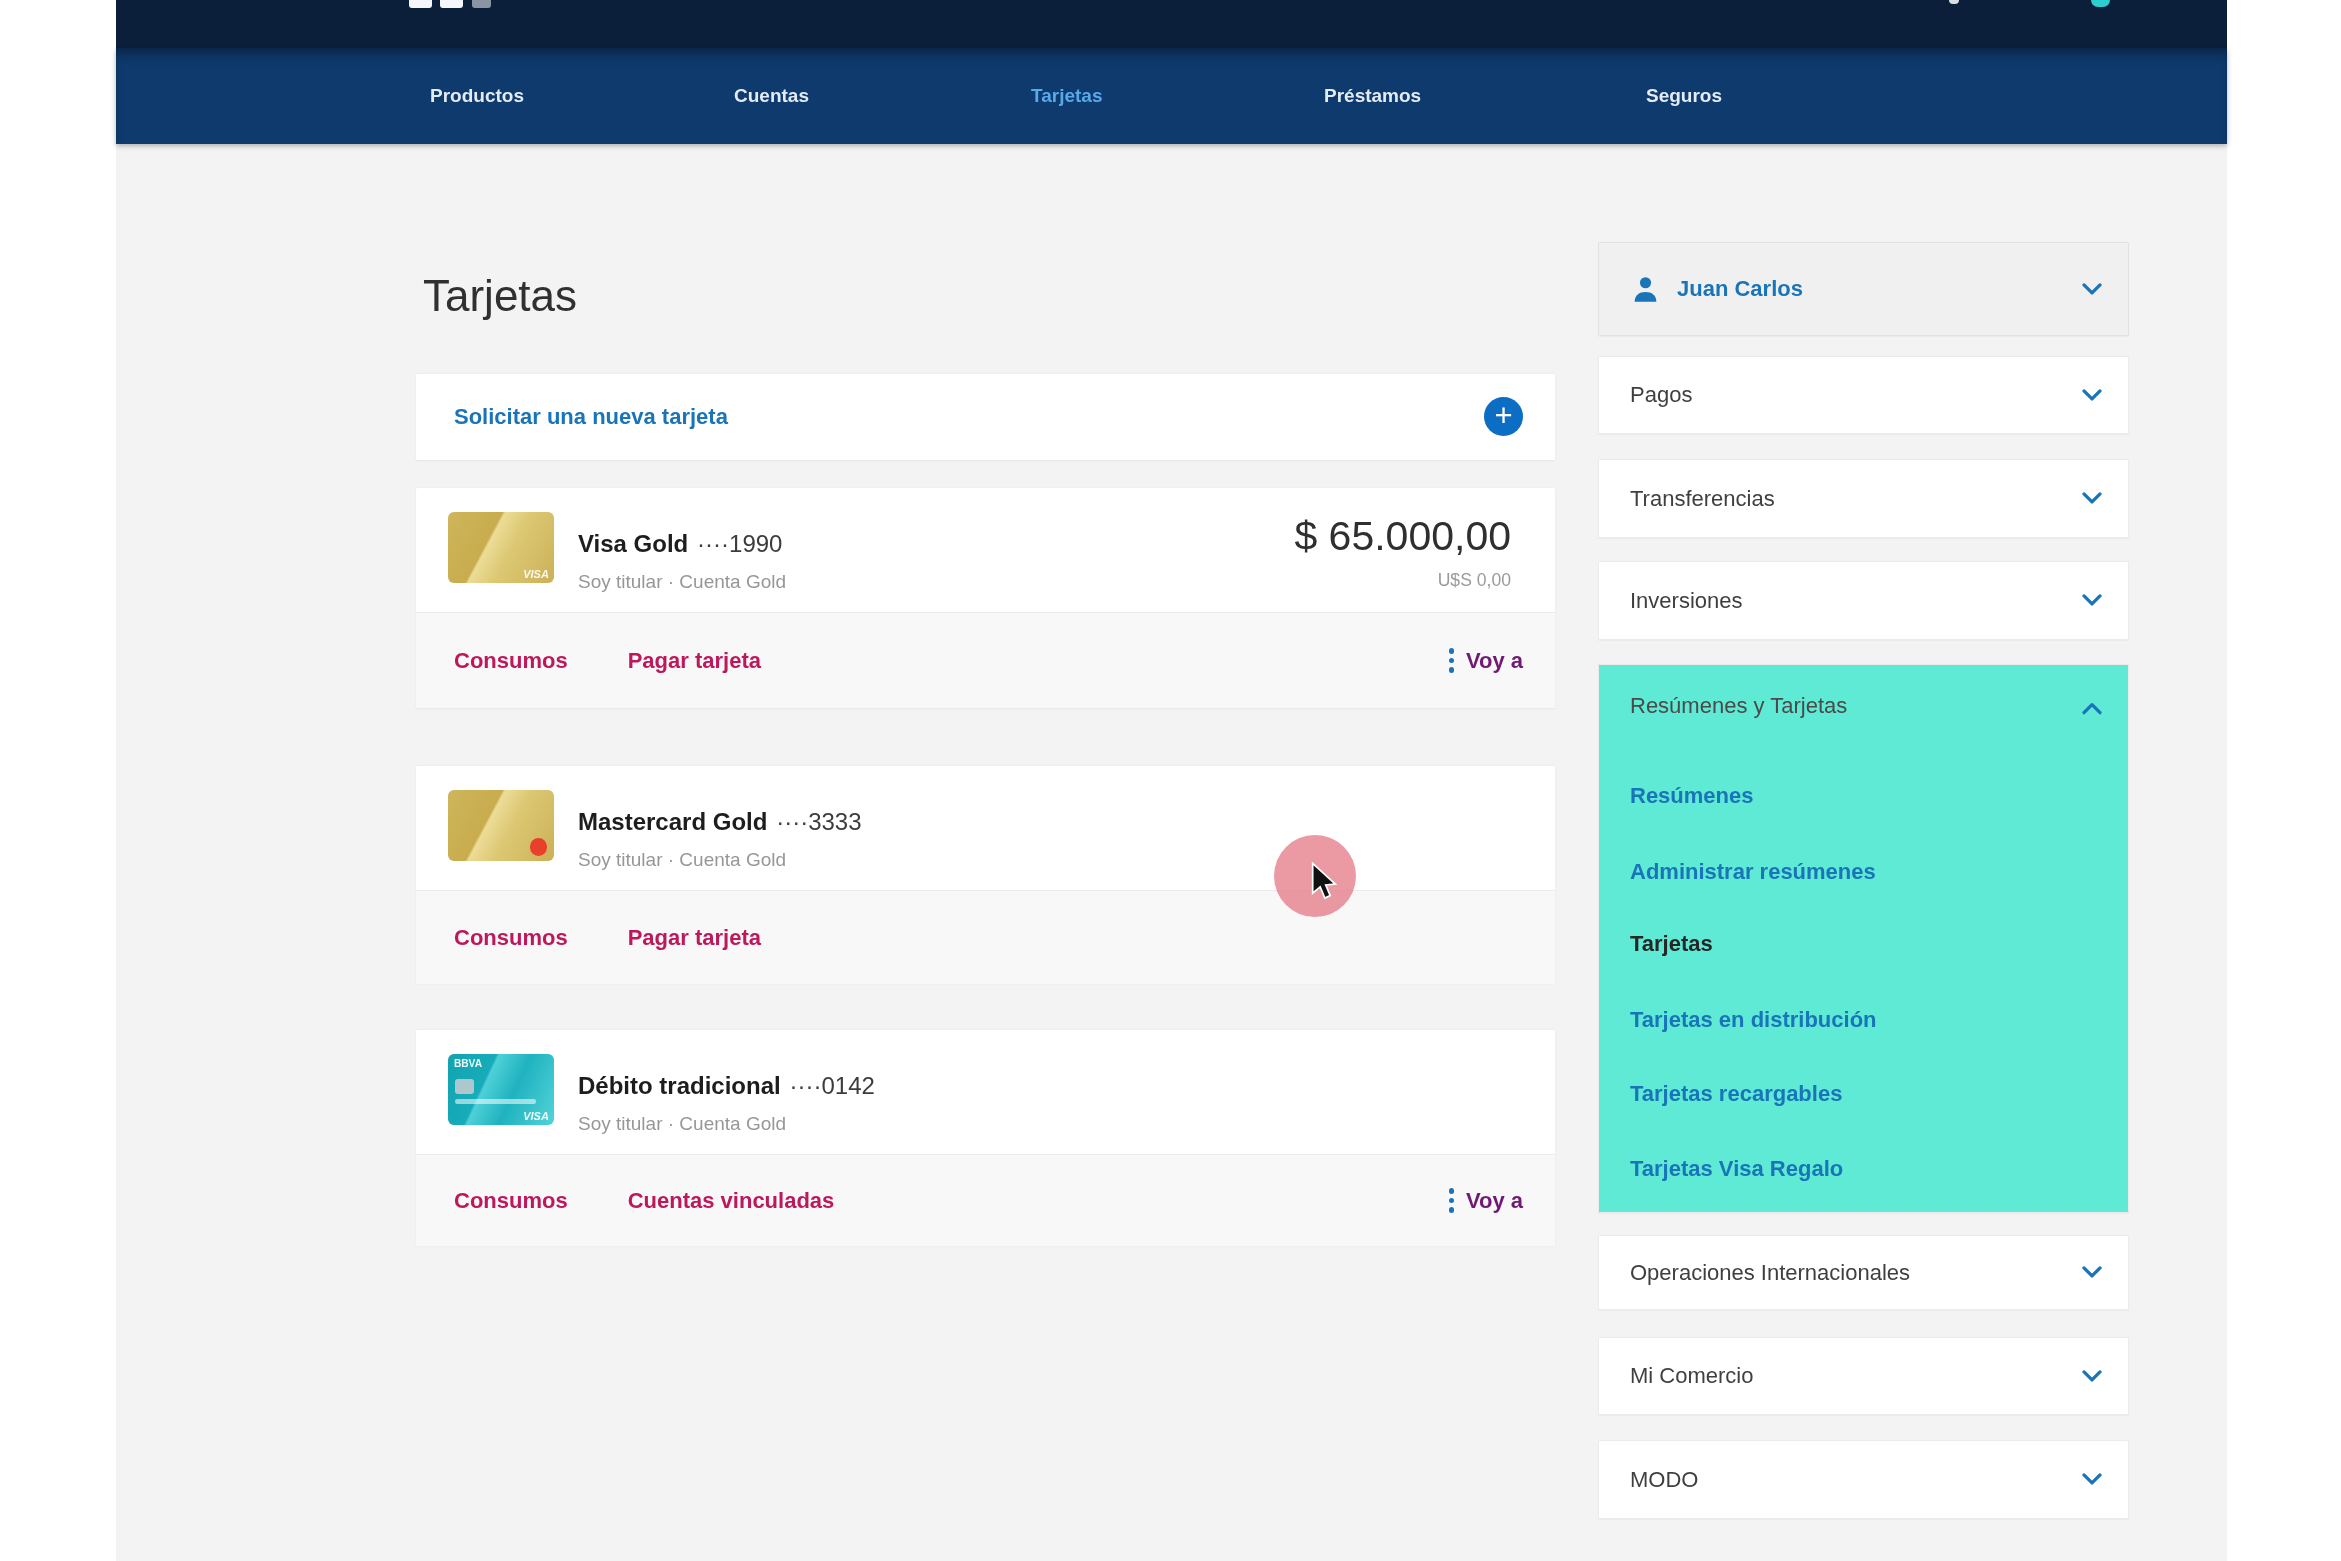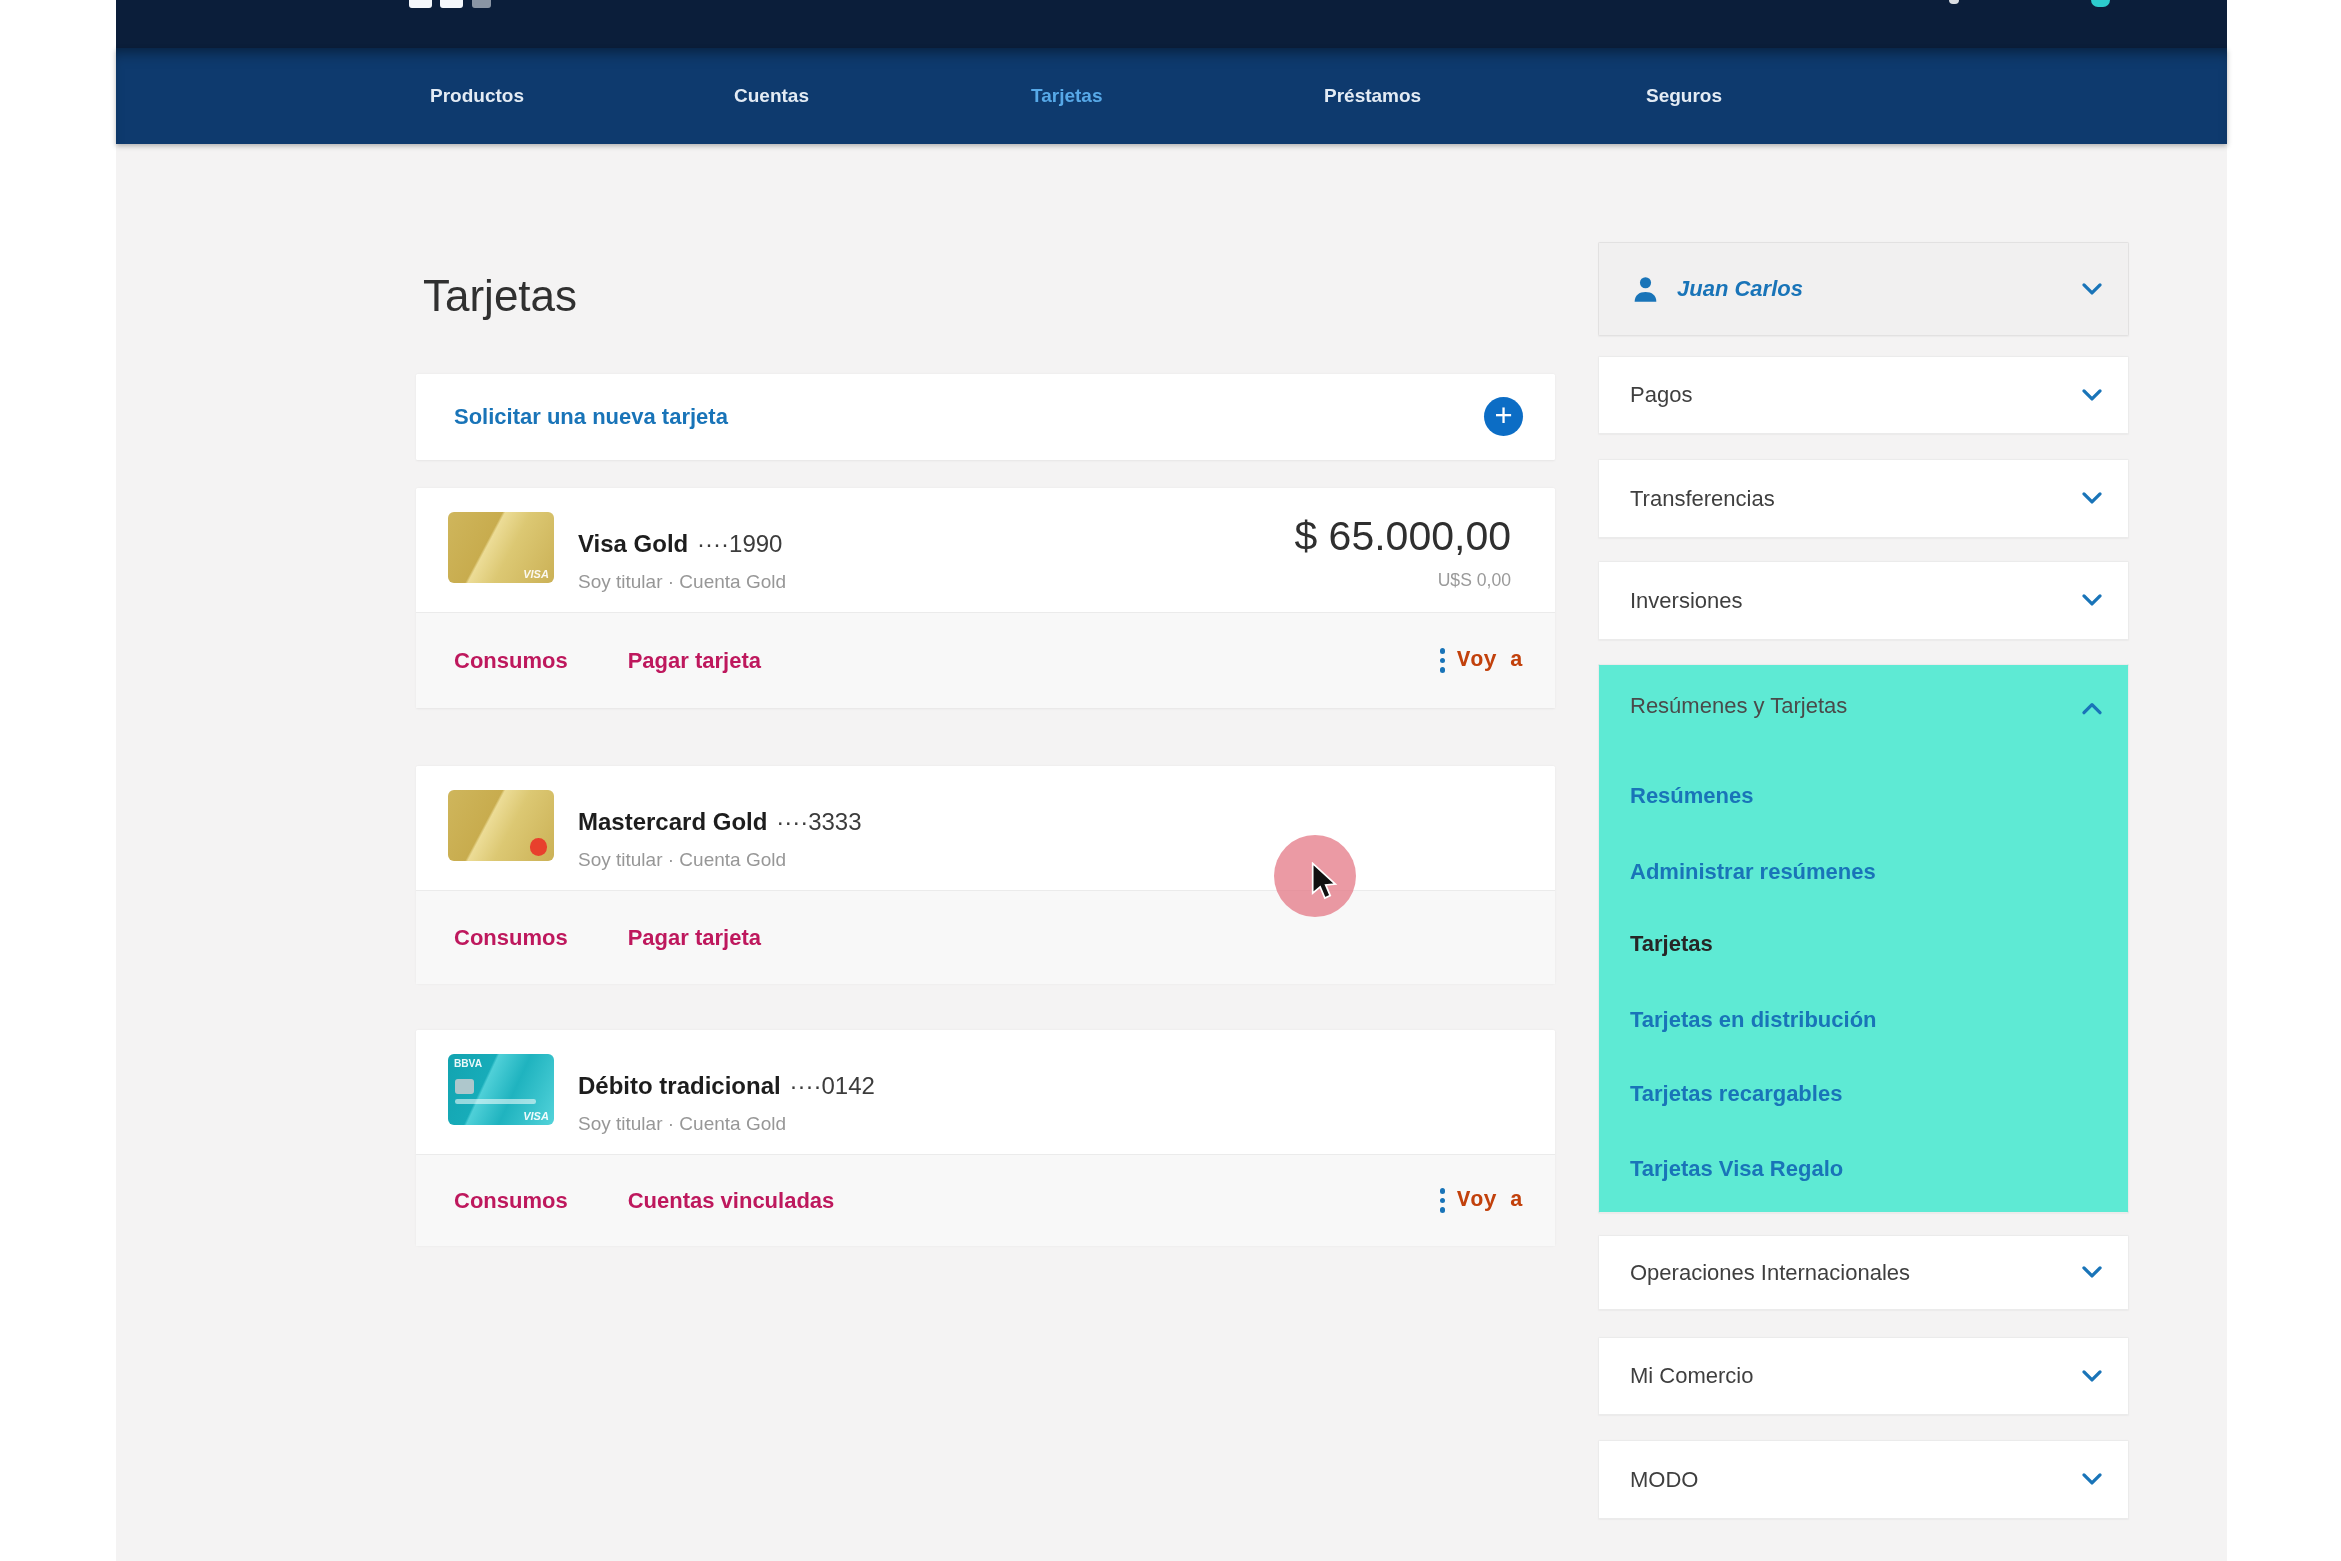--- a/index.html
+++ b/index.html
@@ -31,21 +31,21 @@
   .plus-btn::before{content:"+";position:absolute;left:0;top:0;width:39px;height:39px;line-height:37px;text-align:center;color:#fff;font-size:31px;font-weight:400;}
 
   .cardblock{position:absolute;left:416px;width:1139px;background:#fff;border-radius:1.5px;box-shadow:0 0.7px 2.2px rgba(0,0,0,.06);z-index:1;}
   .info-row{position:relative;width:100%;}
   .action-row{position:relative;width:100%;background:#f8f8f8;border-top:0.7px solid #ebebeb;display:flex;align-items:center;}
   .action-link{margin-left:38px;font-size:22px;font-weight:700;color:#be185d;cursor:pointer;}
   .action-link + .action-link{margin-left:60px;}
   .voy{position:absolute;right:32px;top:0;height:100%;display:flex;align-items:center;gap:11.7px;cursor:pointer;}
   .kebab{display:flex;flex-direction:column;gap:4.4px;}
   .kebab i{width:5.1px;height:5.1px;border-radius:50%;background:#1974b8;}
-  .voy .lbl{font-size:22px;font-weight:700;color:#c2410c;font-family:Liberation Mono, monospace;}
+  .voy .lbl{font-size:22px;font-weight:700;color:#701a75;}
 
   .thumb{position:absolute;left:32px;top:24px;width:106px;height:71px;border-radius:5.9px;overflow:hidden;}
   .thumb.gold{background:linear-gradient(118deg,#cfb65c 0%,#c8ac4e 38%,#ecdc96 40%,#dcc873 58%,#cbb156 100%);}
   .thumb.gold::after{content:"VISA";position:absolute;right:5.1px;bottom:2.9px;font-size:11px;font-weight:700;font-style:italic;color:rgba(255,255,255,.9);}
   .thumb.gold.mc::after{content:"";width:17.6px;height:17.6px;border-radius:50%;background:#e8402d;right:6.6px;bottom:5.1px;}
   .thumb.teal{background:linear-gradient(115deg,#12a3b0 0%,#17acb9 35%,#4fd0d8 37%,#1fb3bf 60%,#53d3da 100%);}
   .thumb.teal::before{content:"BBVA";position:absolute;left:5.9px;top:3.7px;font-size:10.2px;font-weight:700;color:rgba(255,255,255,.92);}
   .thumb.teal::after{content:"VISA";position:absolute;right:5.1px;bottom:2.9px;font-size:11px;font-weight:700;font-style:italic;color:rgba(255,255,255,.92);}
   .chip{position:absolute;left:7.3px;top:25px;width:19px;height:14.6px;border-radius:2.9px;background:#c9cdd0;opacity:.85;}
   .numline{position:absolute;left:7.3px;top:45px;width:81px;height:5.1px;background:rgba(255,255,255,.55);border-radius:2.2px;}
@@ -64,21 +64,21 @@
 
   .cursor-halo{position:absolute;left:1274px;top:835px;width:82px;height:82px;border-radius:50%;background:rgba(228,120,134,.75);z-index:6;}
   .cursor{position:absolute;left:1307px;top:862px;z-index:7;}
 
   
   .sidecard{position:absolute;left:1598px;width:531px;background:#fff;border:0.7px solid #ebebeb;border-radius:1.5px;
             box-shadow:0 0.7px 1.5px rgba(0,0,0,.04);box-sizing:border-box;display:flex;align-items:center;cursor:pointer;}
   .sidecard .lbl{margin-left:31px;font-size:22px;color:#3f3f3f;white-space:nowrap;}
   .chev{position:absolute;right:25px;top:50%;margin-top:-7.3px;}
   .chev.up{transform:rotate(180deg);}
-  .usercard{background:#f1f0f0;border:0.7px solid #e2e1e1;font-style:italic;}
+  .usercard{background:#f1f0f0;border:0.7px solid #e2e1e1;}
   .usercard .lbl{margin-left:16px;font-size:22px;font-weight:700;color:#1974b8;}
   .user-ic{margin-left:31px;display:flex;}
   .resblock{position:absolute;left:1598px;top:664px;width:531px;height:549px;background:#5eead4;border:0.7px solid #ebebeb;border-radius:1.5px;box-shadow:0 0.7px 1.5px rgba(0,0,0,.04);box-sizing:border-box;}
   .res-head{position:relative;height:82px;display:flex;align-items:center;cursor:pointer;}
   .res-head .lbl{margin-left:31px;font-size:22px;color:#4a4a4a;}
   .sub-item{position:absolute;left:31px;line-height:23.4px;font-size:22px;font-weight:600;color:#1974b8;cursor:pointer;white-space:nowrap;}
   .sub-item.current{color:#262626;font-weight:700;}
 </style>
 </head>
 <body>

